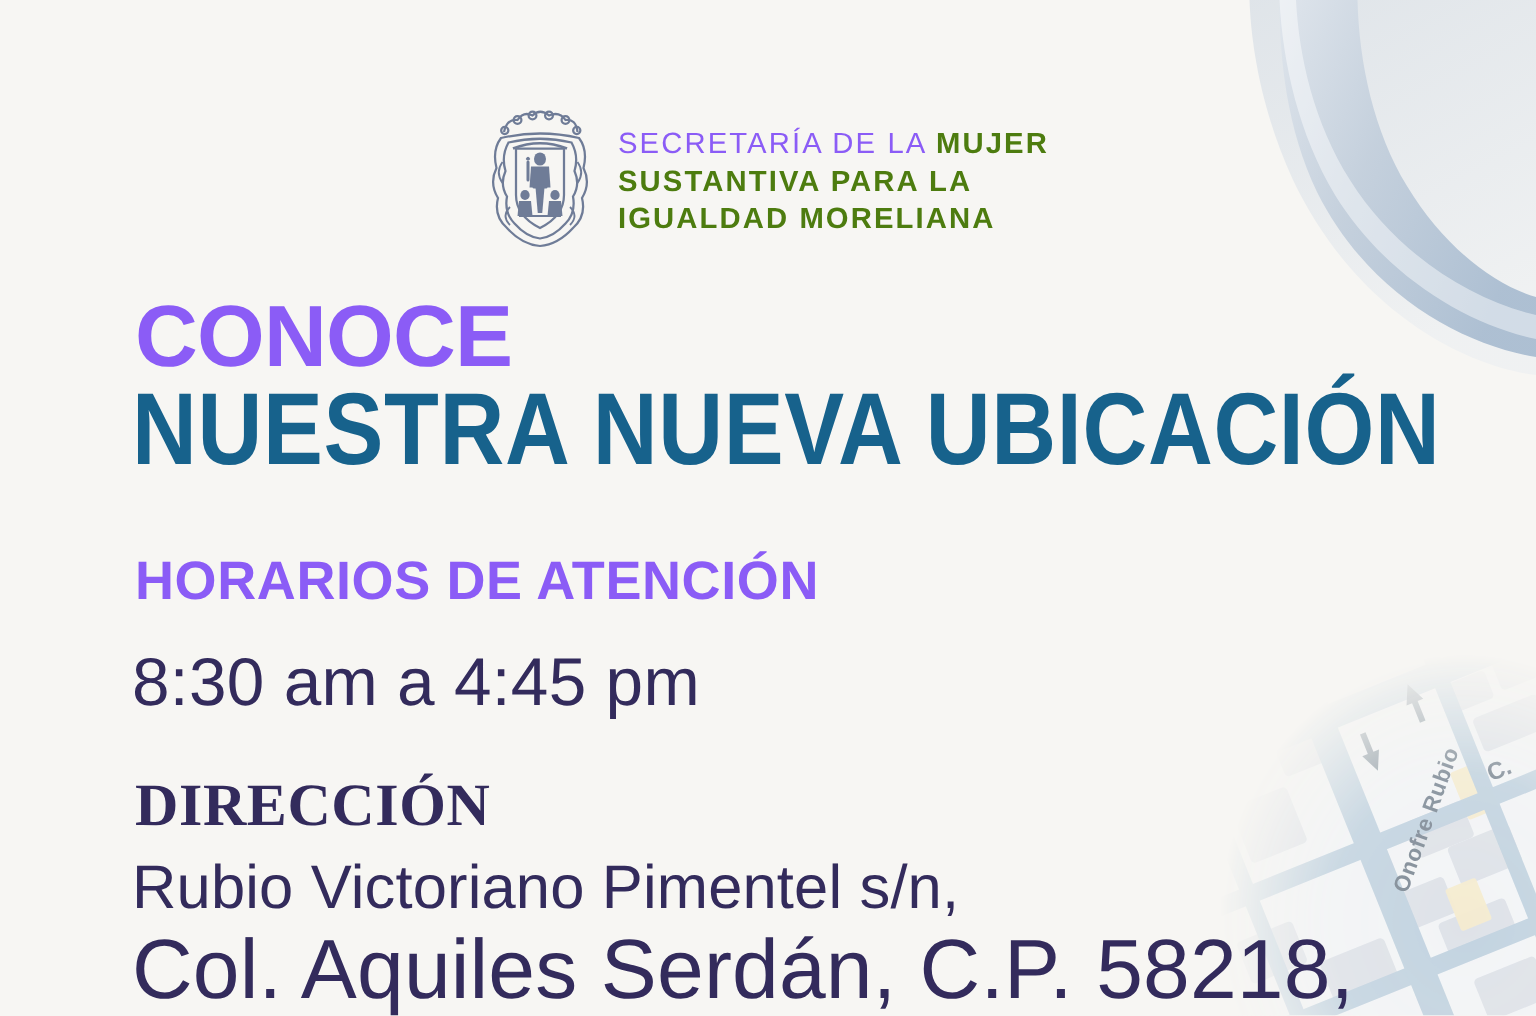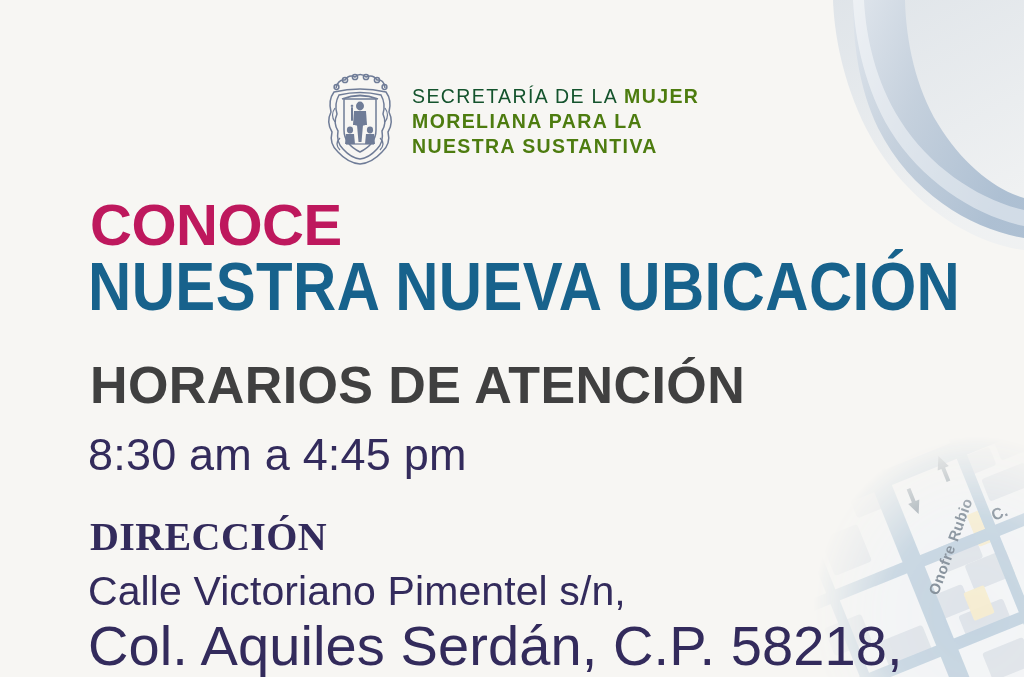--- a/index.html
+++ b/index.html
@@ -23,47 +23,47 @@
   }
   #crest { width:76px; height:100px; flex:0 0 auto; }
   #logo-text { padding-top:6px; }
   .logo-line {
     font-family:"Liberation Sans", sans-serif;
     font-size:19.5px;
     letter-spacing:1.4px;
     line-height:25px;
     white-space:nowrap;
   }
-  .lt-light { color:#14532d; font-weight:400; }
+  .lt-light { color:#8b5cf6; font-weight:400; }
   .lt-bold  { color:#4d7c0f; font-weight:700; }
 
   
   #content { position:absolute; left:0; top:0; width:1024px; z-index:3; }
 
   #conoce {
     position:absolute; left:90px; top:196px;
     font-size:58px; font-weight:700; letter-spacing:-0.5px;
-    color:#be185d; line-height:1;
+    color:#8b5cf6; line-height:1;
     font-family:"Liberation Sans", sans-serif;
   }
 
   #ubicacion {
     position:absolute; left:88px; top:252px;
     font-size:68px; font-weight:700;
     color:#17628c; line-height:1;
     font-family:"Liberation Sans Narrow","Liberation Sans", sans-serif;
     transform:scaleX(0.88); transform-origin:left top;
     letter-spacing:0.5px;
     white-space:nowrap;
   }
 
   #horarios-label {
-    position:absolute; left:90px; top:359px;
-    font-size:52px; font-weight:700; letter-spacing:0.4px;
-    color:#404040; line-height:1;
+    position:absolute; left:90px; top:369px;
+    font-size:36px; font-weight:700; letter-spacing:0.4px;
+    color:#8b5cf6; line-height:1;
   }
   #horarios-value {
     position:absolute; left:88px; top:432px;
     font-size:45px; font-weight:300; letter-spacing:0.2px;
     color:#332b5c; line-height:1;
   }
 
   #direccion-label {
     position:absolute; left:90px; top:517px;
     font-size:40px; font-weight:700; letter-spacing:0.4px;
@@ -218,28 +218,28 @@
       <path d="M63 40 Q68 47 63 54"></path>
       <path d="M18 70 Q12 76 18 82"></path>
       <path d="M58 70 Q64 76 58 82"></path>
     </g>
   </svg>
 
   <div id="logo-text">
     <div class="logo-line">
       <span class="lt-light">SECRETARÍA DE LA </span><span class="lt-bold">MUJER</span>
     </div>
-    <div class="logo-line lt-bold">MORELIANA PARA LA</div>
-    <div class="logo-line lt-bold">NUESTRA SUSTANTIVA</div>
+    <div class="logo-line lt-bold">SUSTANTIVA PARA LA</div>
+    <div class="logo-line lt-bold">IGUALDAD MORELIANA</div>
   </div>
 </div>
 
 <div id="content">
   <div id="conoce">CONOCE</div>
   <div id="ubicacion">NUESTRA NUEVA UBICACIÓN</div>
 
   <div id="horarios-label">HORARIOS DE ATENCIÓN</div>
   <div id="horarios-value">8:30 am a 4:45 pm</div>
 
   <div id="direccion-label">DIRECCIÓN</div>
-  <div id="direccion-line1">Calle Victoriano Pimentel s/n,</div>
+  <div id="direccion-line1">Rubio Victoriano Pimentel s/n,</div>
   <div id="direccion-line2">Col. Aquiles Serdán, C.P. 58218, Morelia.</div>
 </div>
 
 </body></html>

